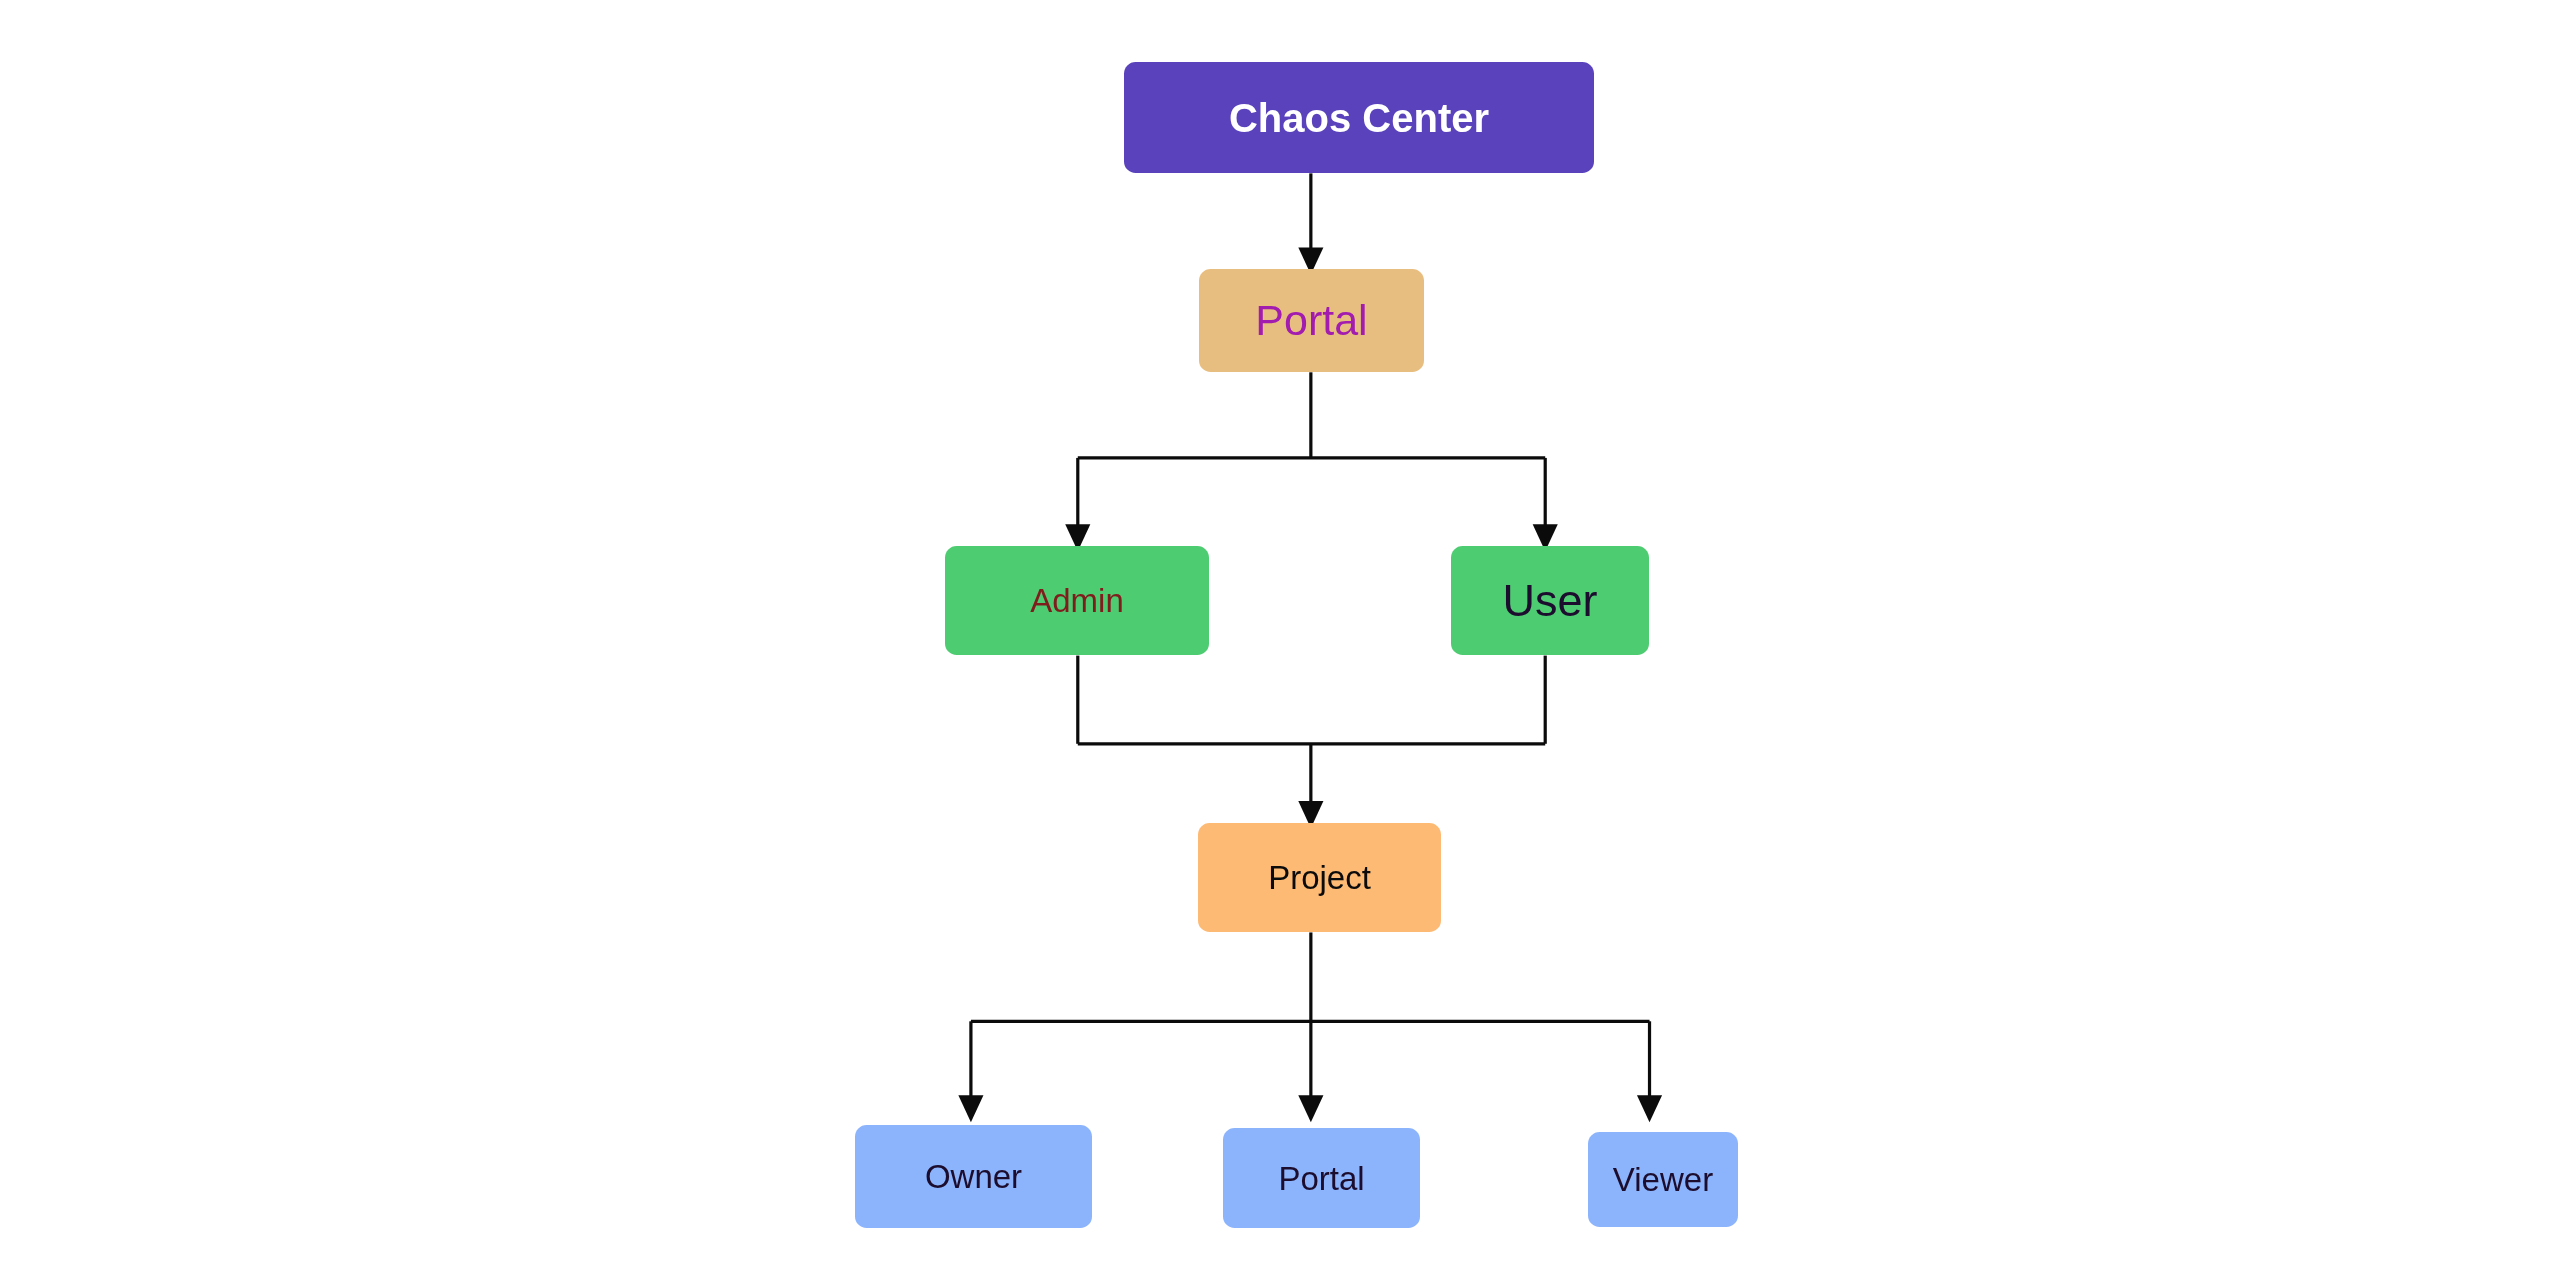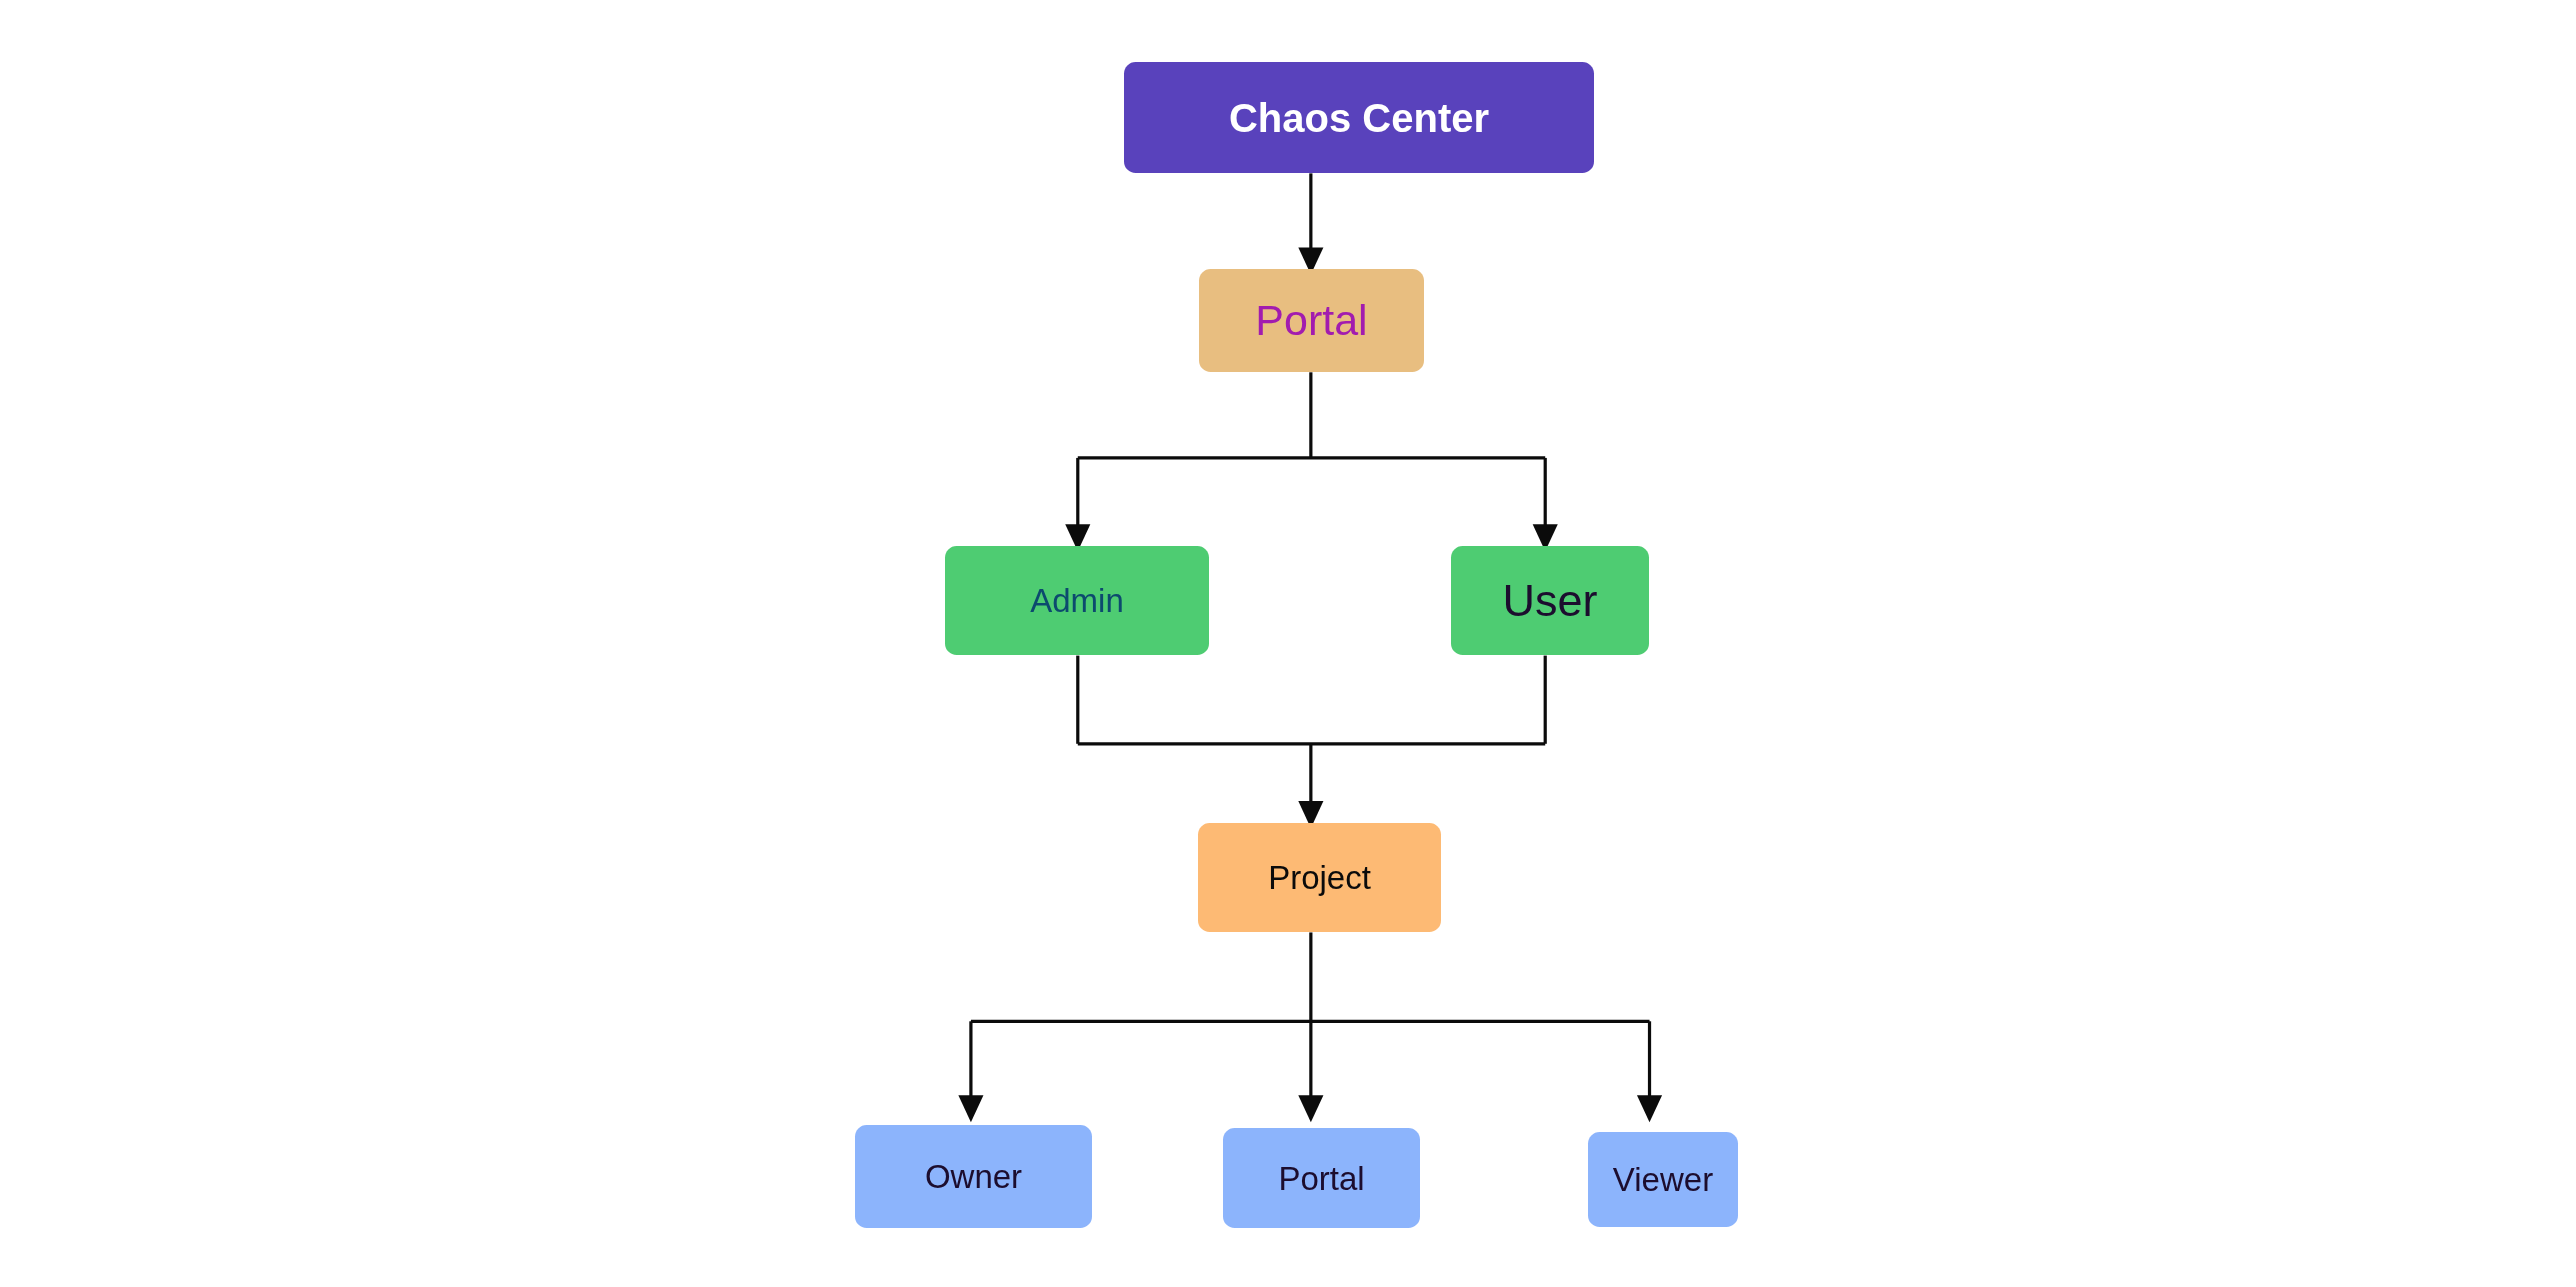--- a/index.html
+++ b/index.html
@@ -68,21 +68,21 @@
 
   
   #node-admin {
     left: 945px;
     top: 546px;
     width: 264px;
     height: 109px;
     background: #4ECC72;
   }
   #node-admin .node-label {
-    color: #0c4a6e;
+    color: #7f1d1d;
     font-size: 33px;
     font-weight: normal;
   }
 
   
   #node-user {
     left: 1451px;
     top: 546px;
     width: 198px;
     height: 109px;

